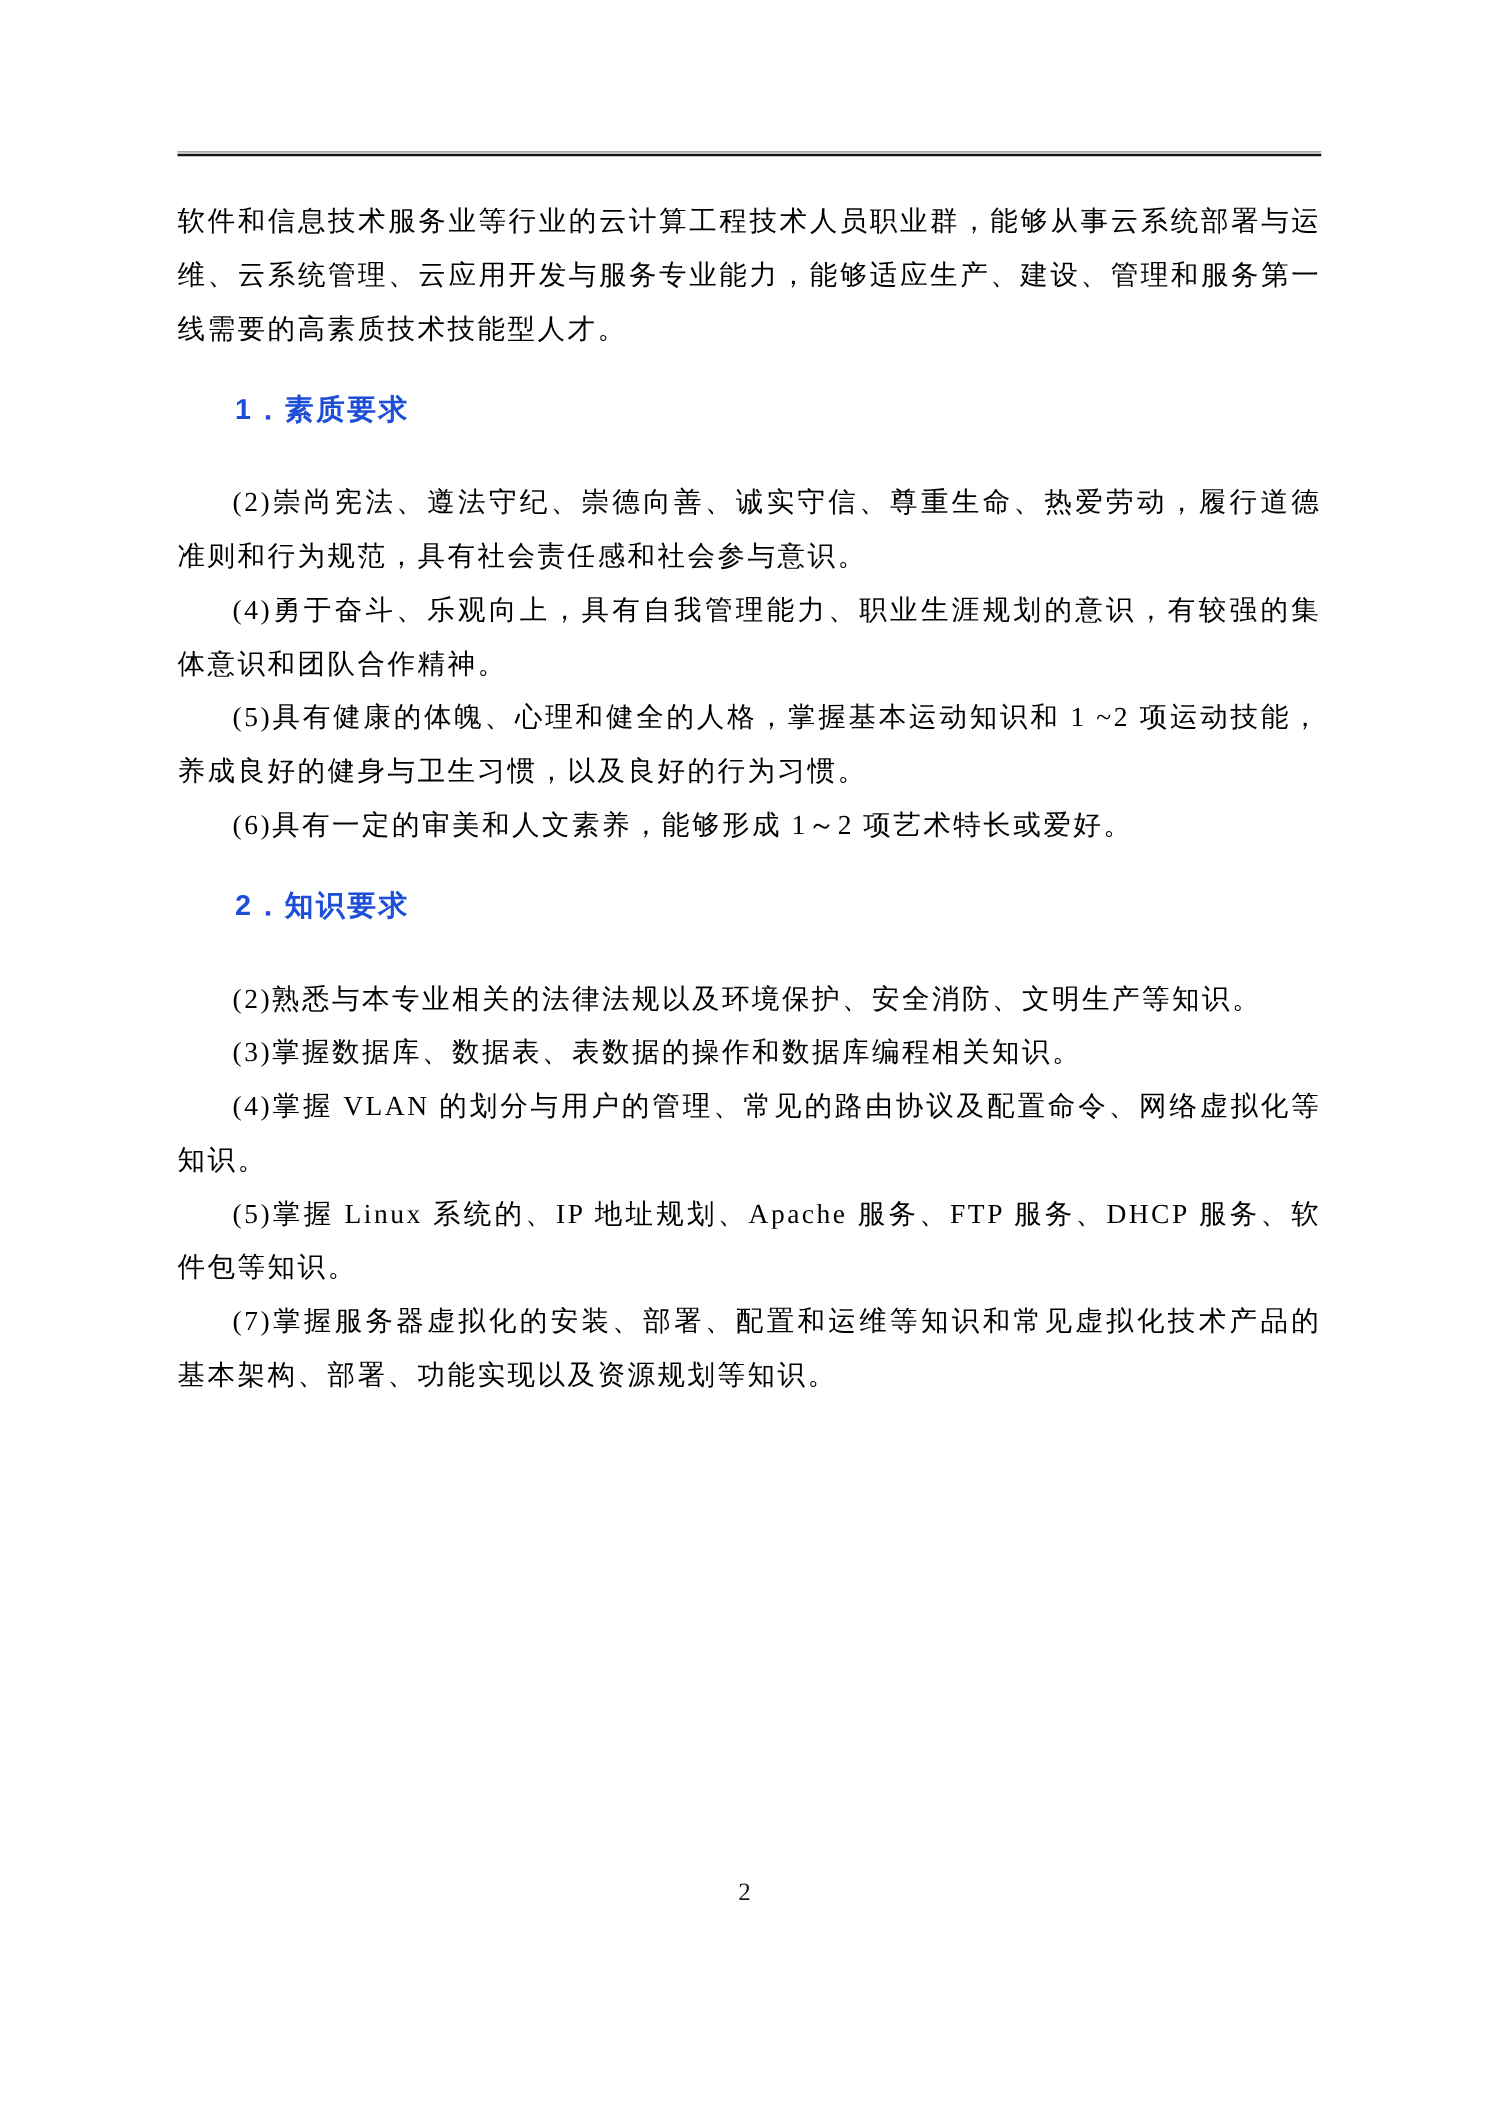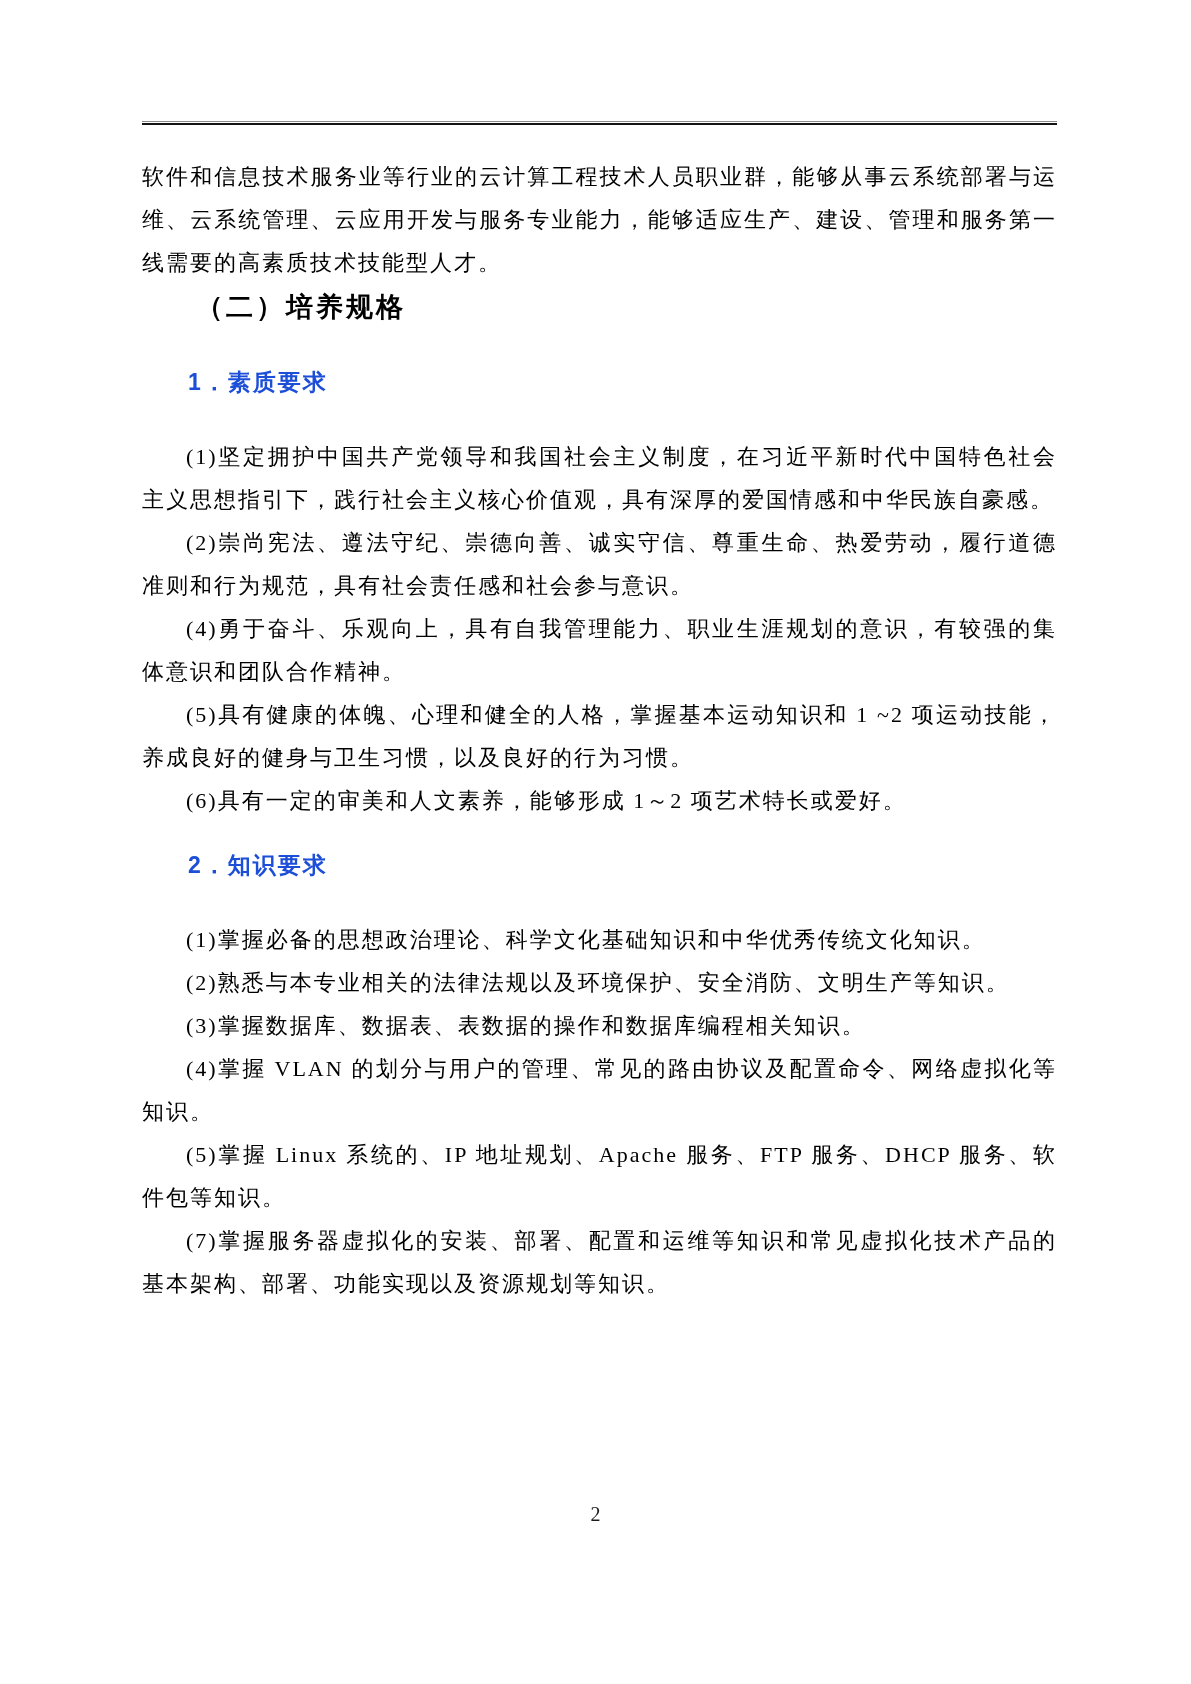--- a/index.html
+++ b/index.html
@@ -74,33 +74,30 @@
 </head>
 <body>
 
 <div class="page">
   <div class="content">
 
     <div class="header-rule"></div>
 
     <p class="body-para no-indent">软件和信息技术服务业等行业的云计算工程技术人员职业群，能够从事云系统部署与运维、云系统管理、云应用开发与服务专业能力，能够适应生产、建设、管理和服务第一线需要的高素质技术技能型人才。</p>
 
-    <h1 class="section-heading">（二）培养规格</h1>
 
     <h2 class="sub-heading">1．素质要求</h2>
 
-    <p class="body-para">(1)坚定拥护中国共产党领导和我国社会主义制度，在习近平新时代中国特色社会主义思想指引下，践行社会主义核心价值观，具有深厚的爱国情感和中华民族自豪感。</p>
     <p class="body-para">(2)崇尚宪法、遵法守纪、崇德向善、诚实守信、尊重生命、热爱劳动，履行道德准则和行为规范，具有社会责任感和社会参与意识。</p>
     <p class="body-para">(4)勇于奋斗、乐观向上，具有自我管理能力、职业生涯规划的意识，有较强的集体意识和团队合作精神。</p>
     <p class="body-para">(5)具有健康的体魄、心理和健全的人格，掌握基本运动知识和 1 ~2 项运动技能，养成良好的健身与卫生习惯，以及良好的行为习惯。</p>
     <p class="body-para">(6)具有一定的审美和人文素养，能够形成 1～2 项艺术特长或爱好。</p>
 
     <h2 class="sub-heading">2．知识要求</h2>
 
-    <p class="body-para">(1)掌握必备的思想政治理论、科学文化基础知识和中华优秀传统文化知识。</p>
     <p class="body-para">(2)熟悉与本专业相关的法律法规以及环境保护、安全消防、文明生产等知识。</p>
     <p class="body-para">(3)掌握数据库、数据表、表数据的操作和数据库编程相关知识。</p>
     <p class="body-para">(4)掌握 VLAN 的划分与用户的管理、常见的路由协议及配置命令、网络虚拟化等知识。</p>
     <p class="body-para">(5)掌握 Linux 系统的、IP 地址规划、Apache 服务、FTP 服务、DHCP 服务、软件包等知识。</p>
     <p class="body-para">(7)掌握服务器虚拟化的安装、部署、配置和运维等知识和常见虚拟化技术产品的基本架构、部署、功能实现以及资源规划等知识。</p>
 
   </div>
 
   <div class="page-number">2</div>
 </div>

